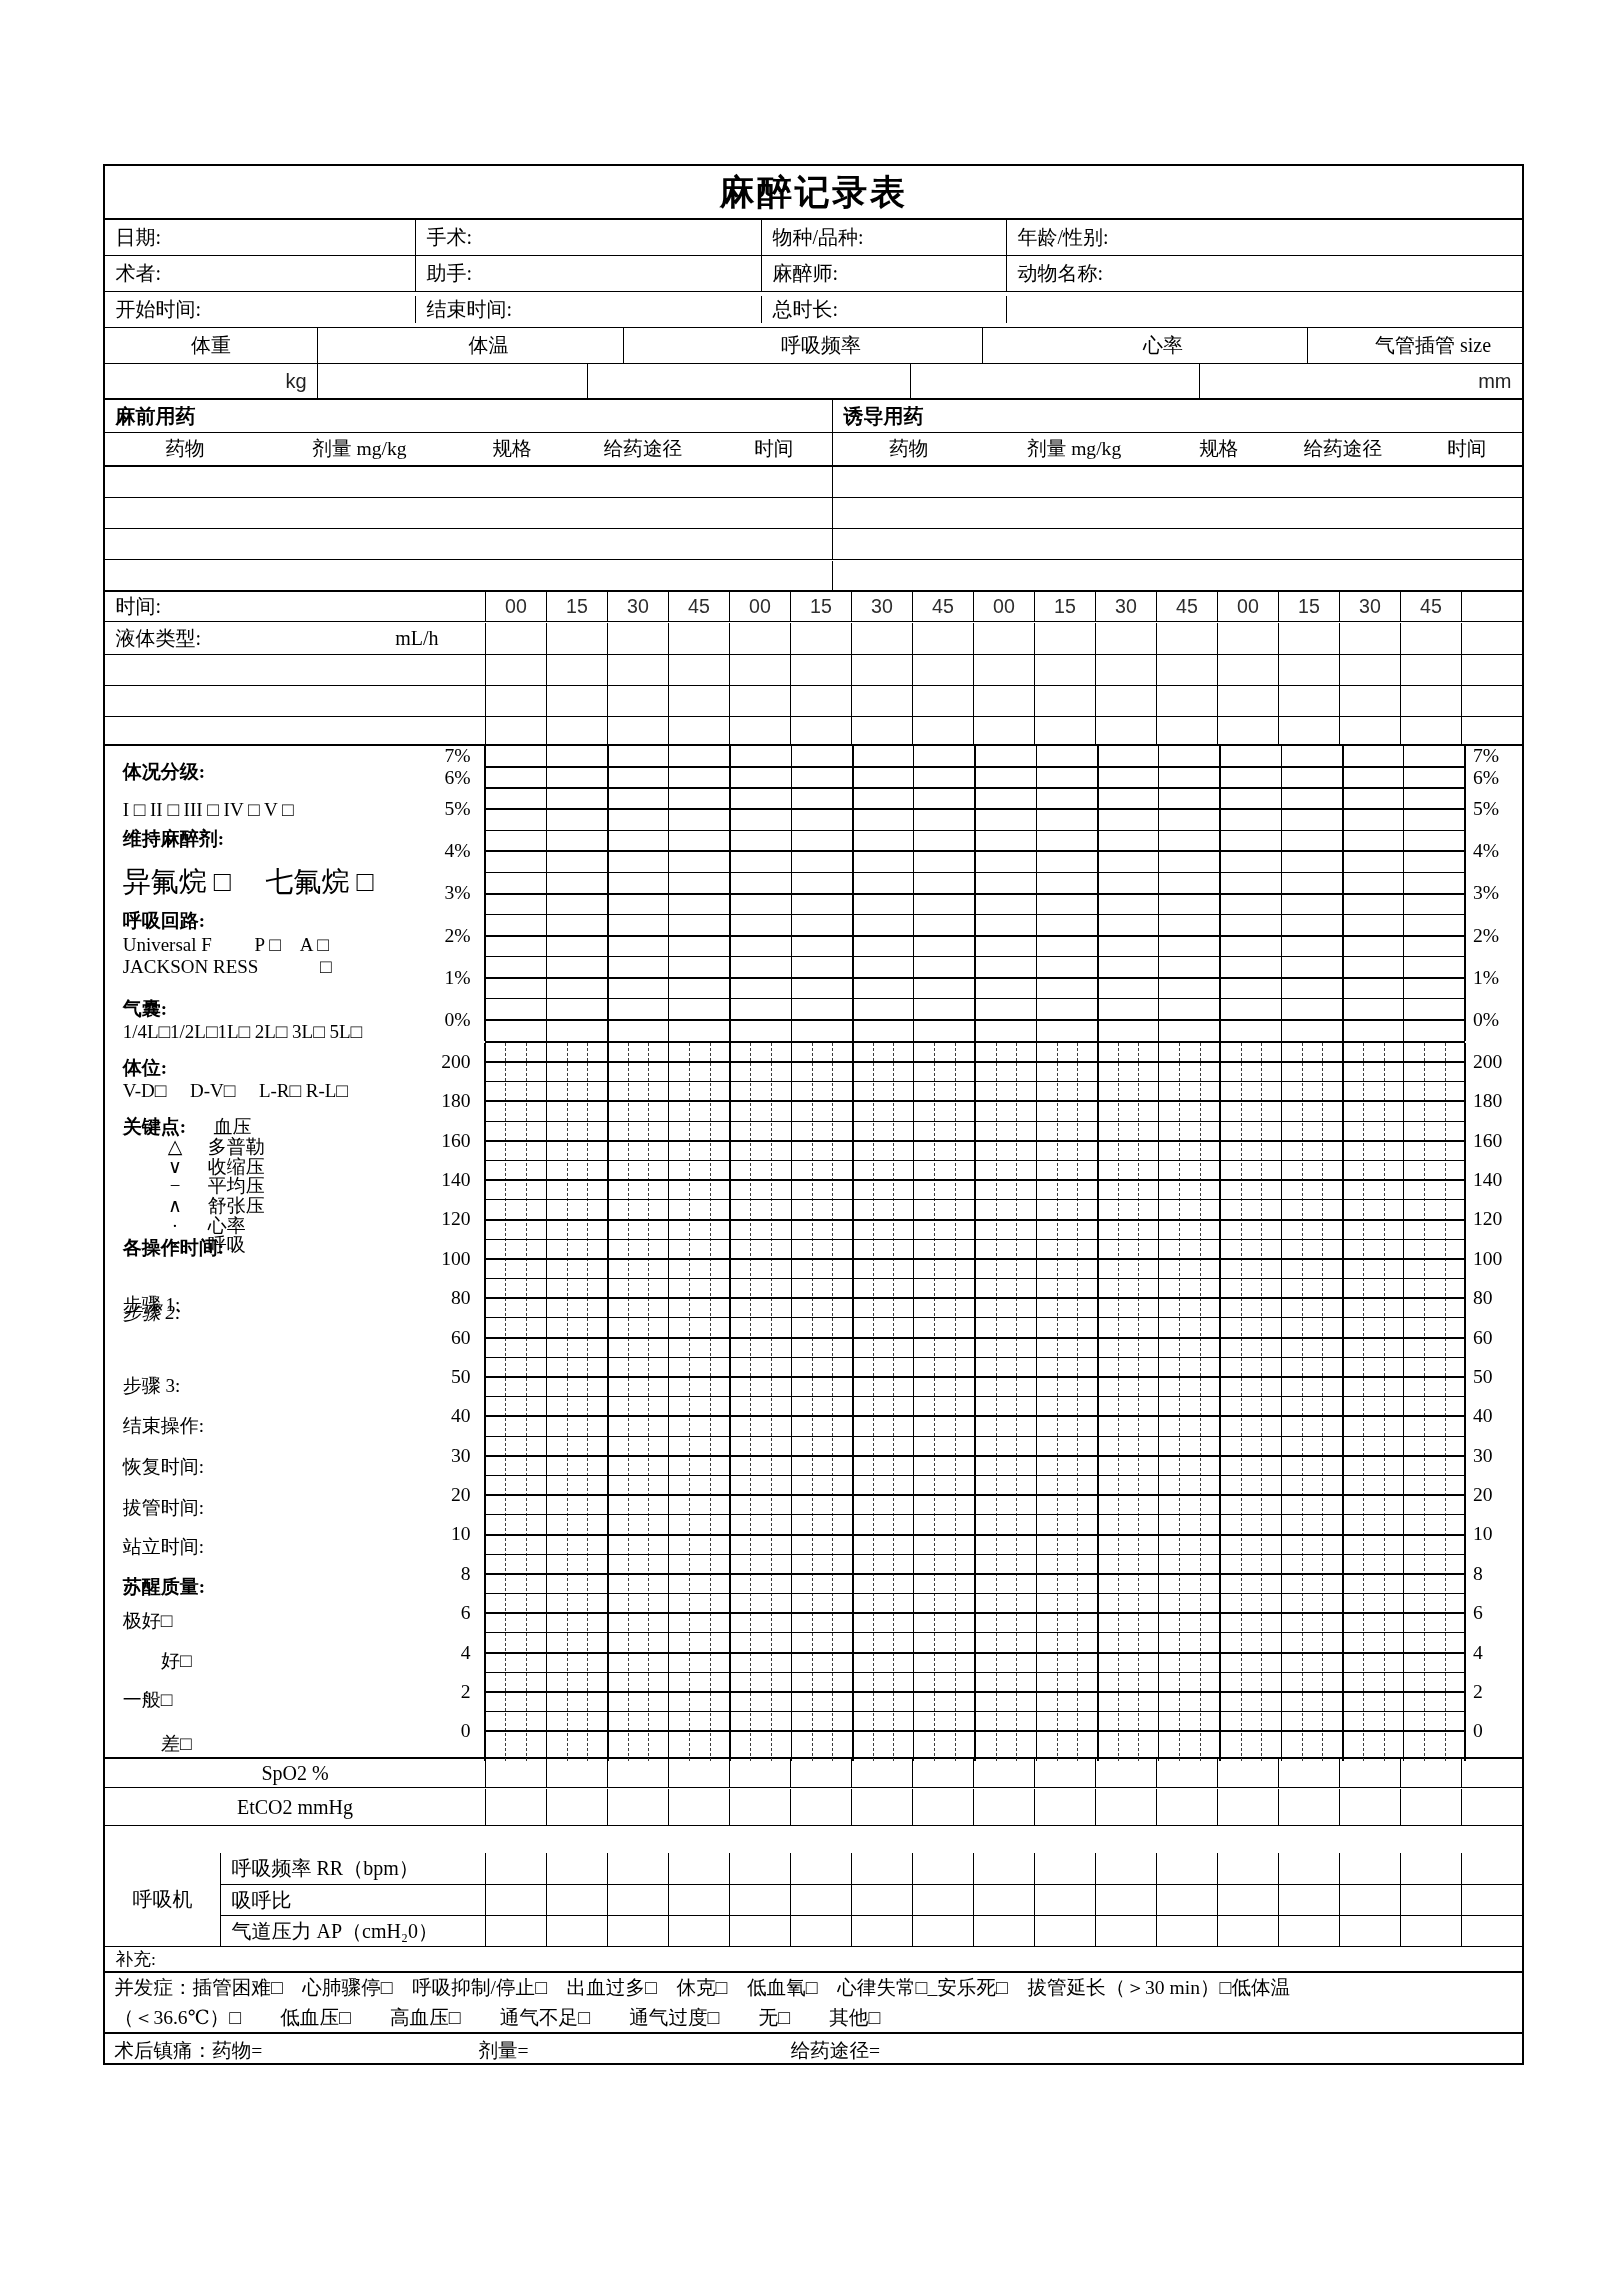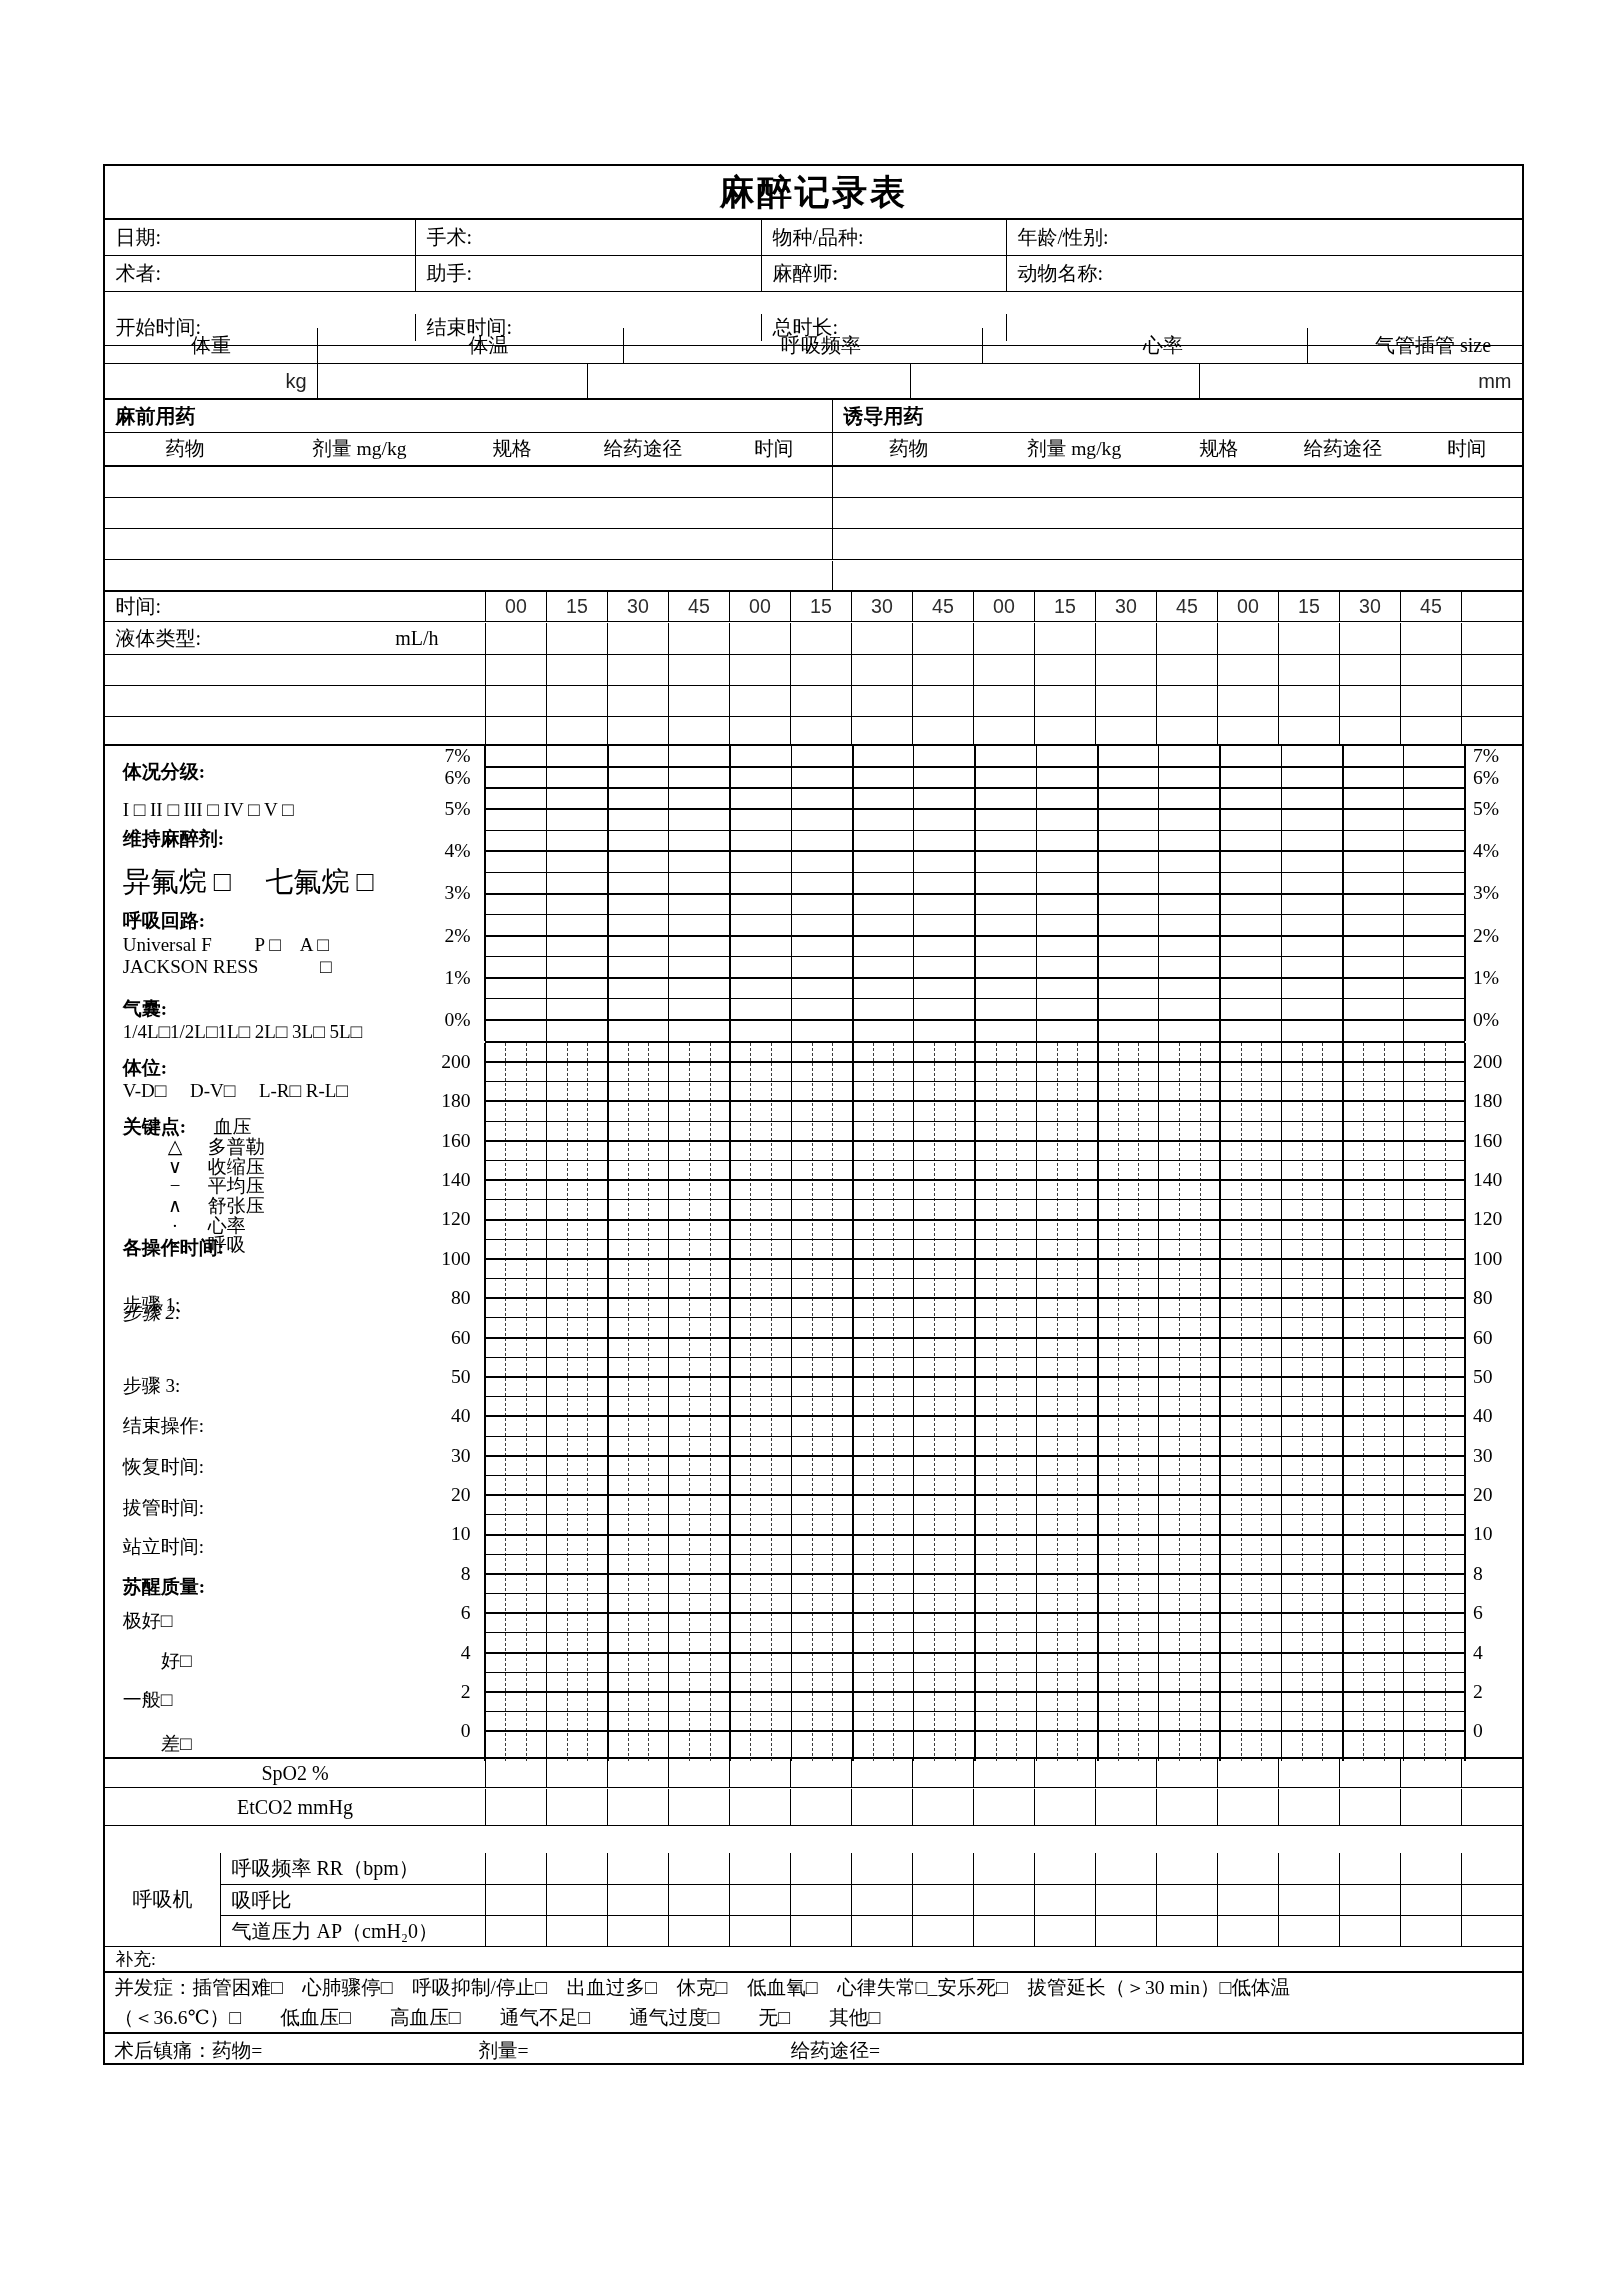--- a/index.html
+++ b/index.html
@@ -55,21 +55,21 @@
     <div class="cell" style="flex:1;">年龄/性别:</div>
   </div>
 
   <div class="row" style="top:90px;height:36px;">
     <div class="cell" style="width:311px;">术者:</div>
     <div class="cell" style="width:346px;">助手:</div>
     <div class="cell" style="width:245px;">麻醉师:</div>
     <div class="cell" style="flex:1;">动物名称:</div>
   </div>
 
-  <div class="row" style="top:144px;height:36px;align-items:center;">
+  <div class="row" style="top:126px;height:36px;align-items:center;">
     <div class="cell" style="width:311px;">开始时间:</div>
     <div class="cell" style="width:346px;">结束时间:</div>
     <div class="cell" style="width:245px;">总时长:</div>
     <div class="cell" style="flex:1;"></div>
   </div>
 
   <div class="row" style="top:162px;height:36px;gap:36px;">
     <div class="cell ctr" style="width:213px;">体重</div>
     <div class="cell ctr" style="width:270px;">体温</div>
     <div class="cell ctr" style="width:323px;">呼吸频率</div>

